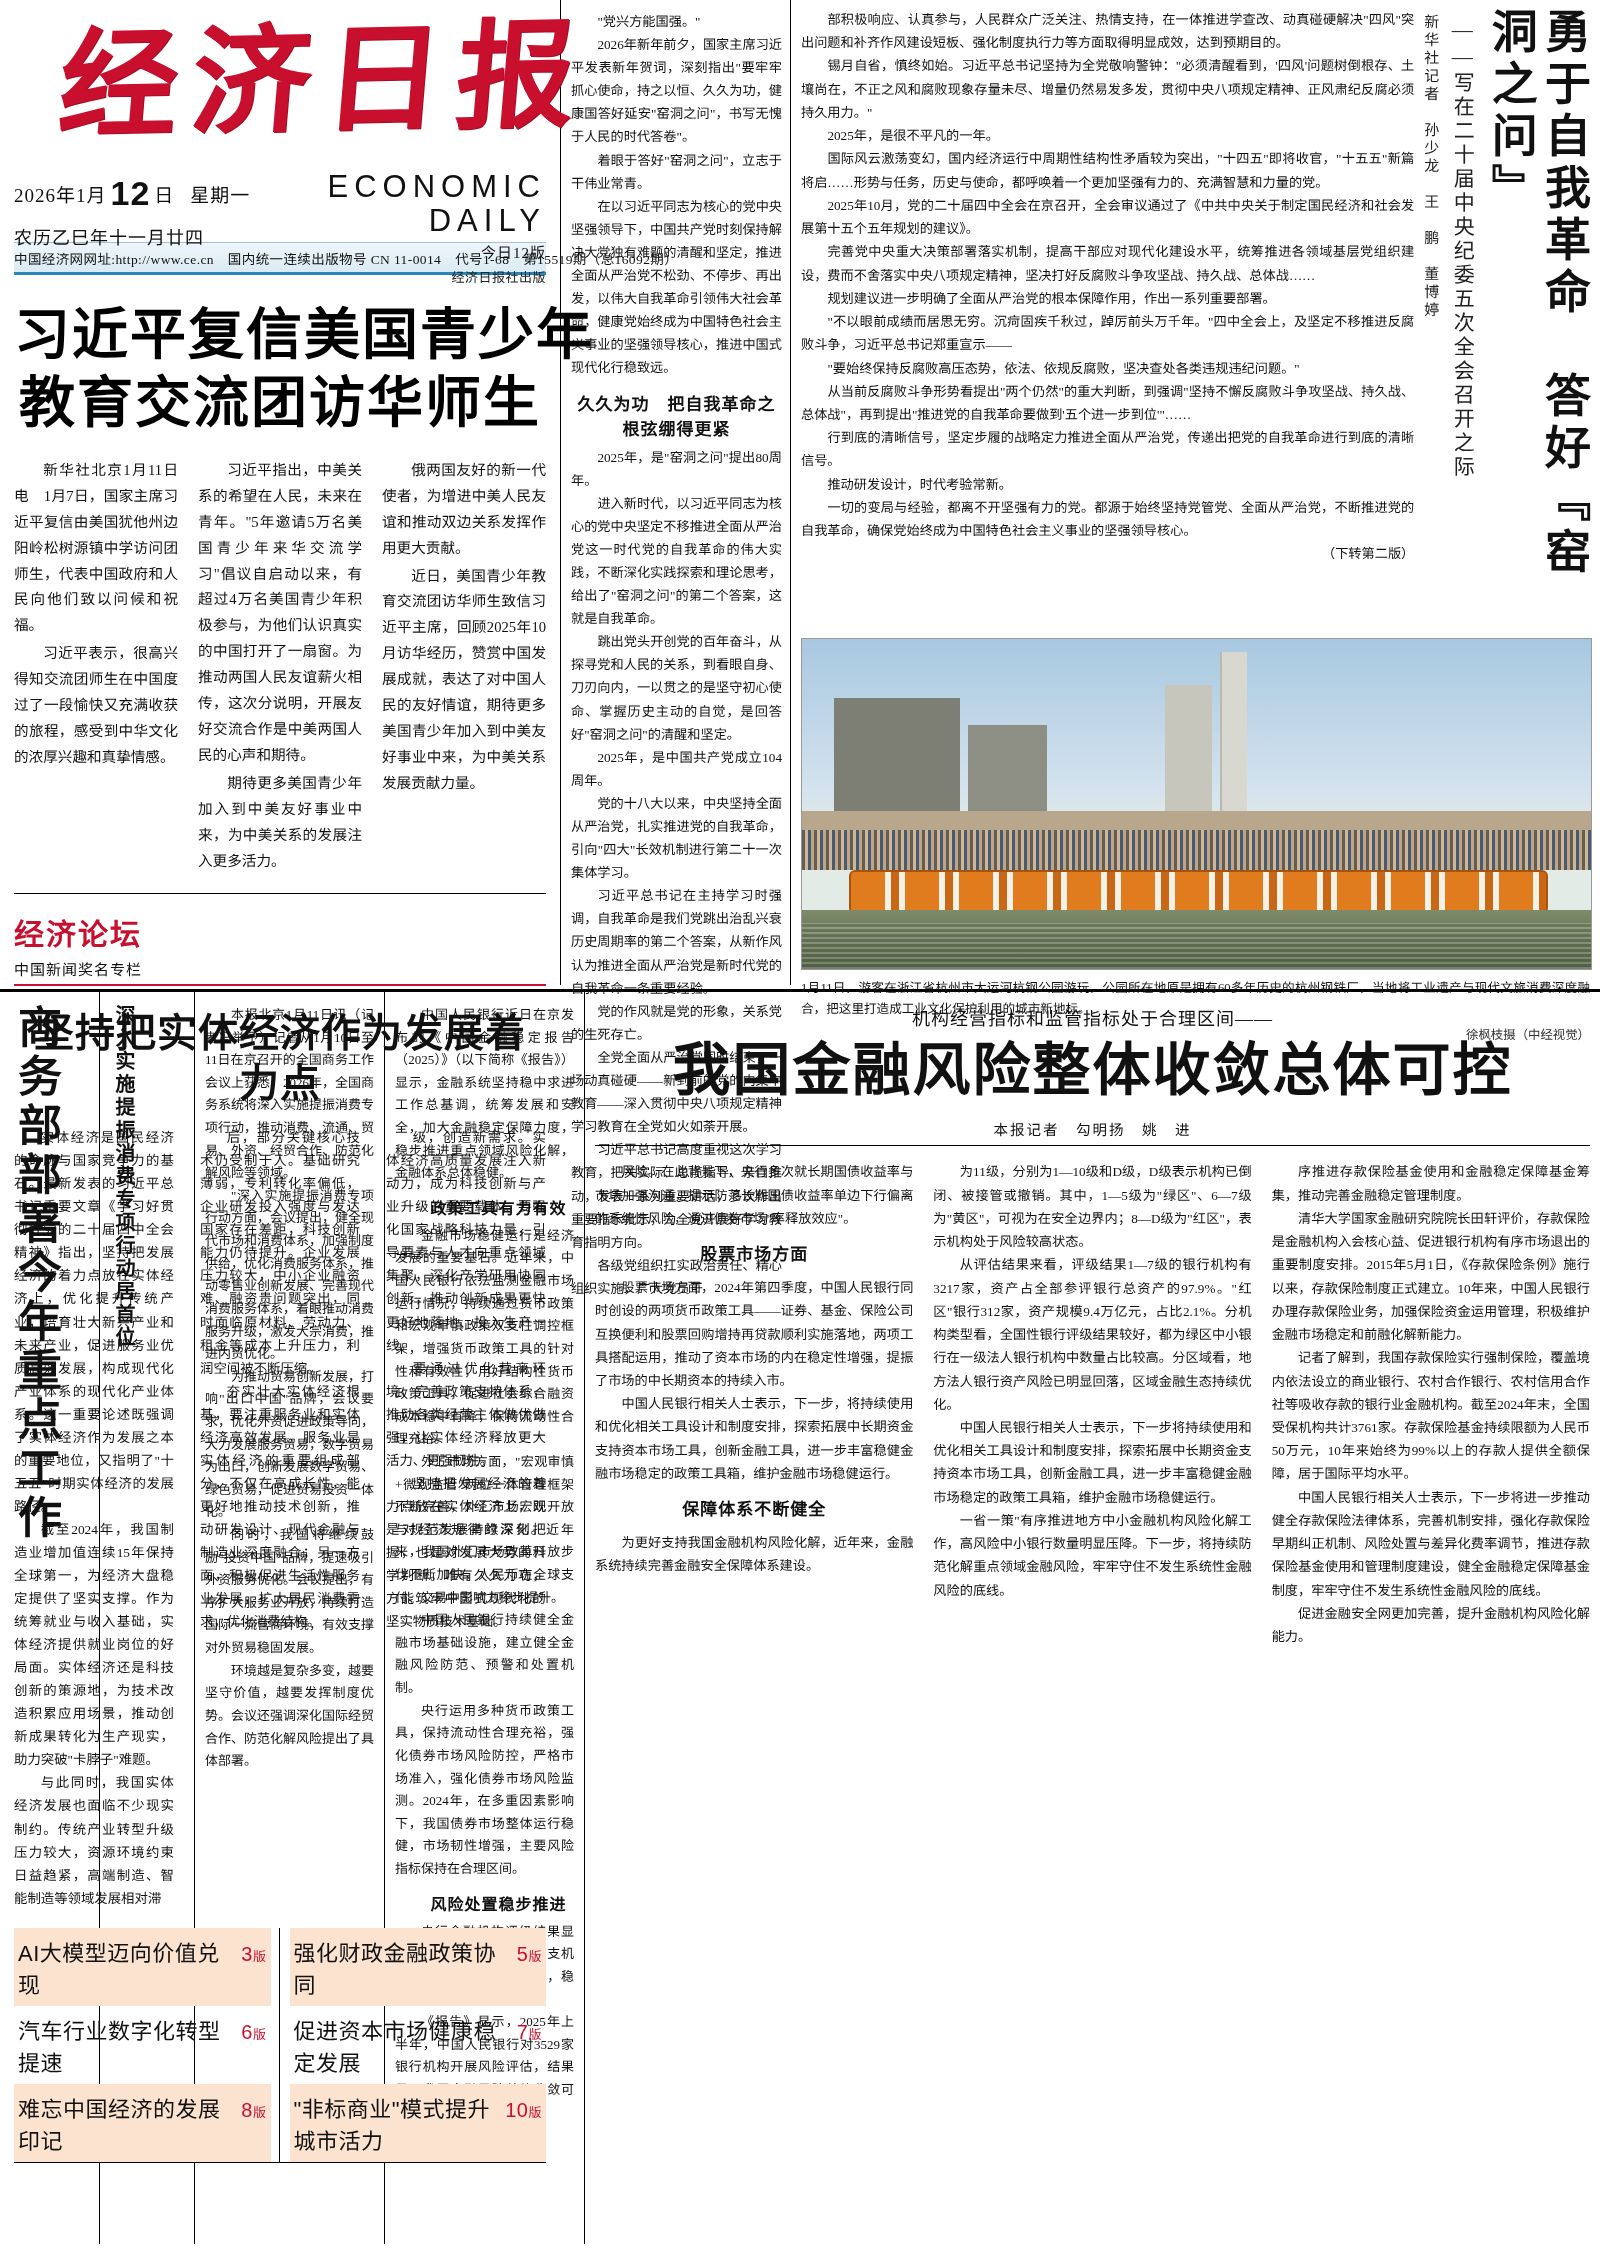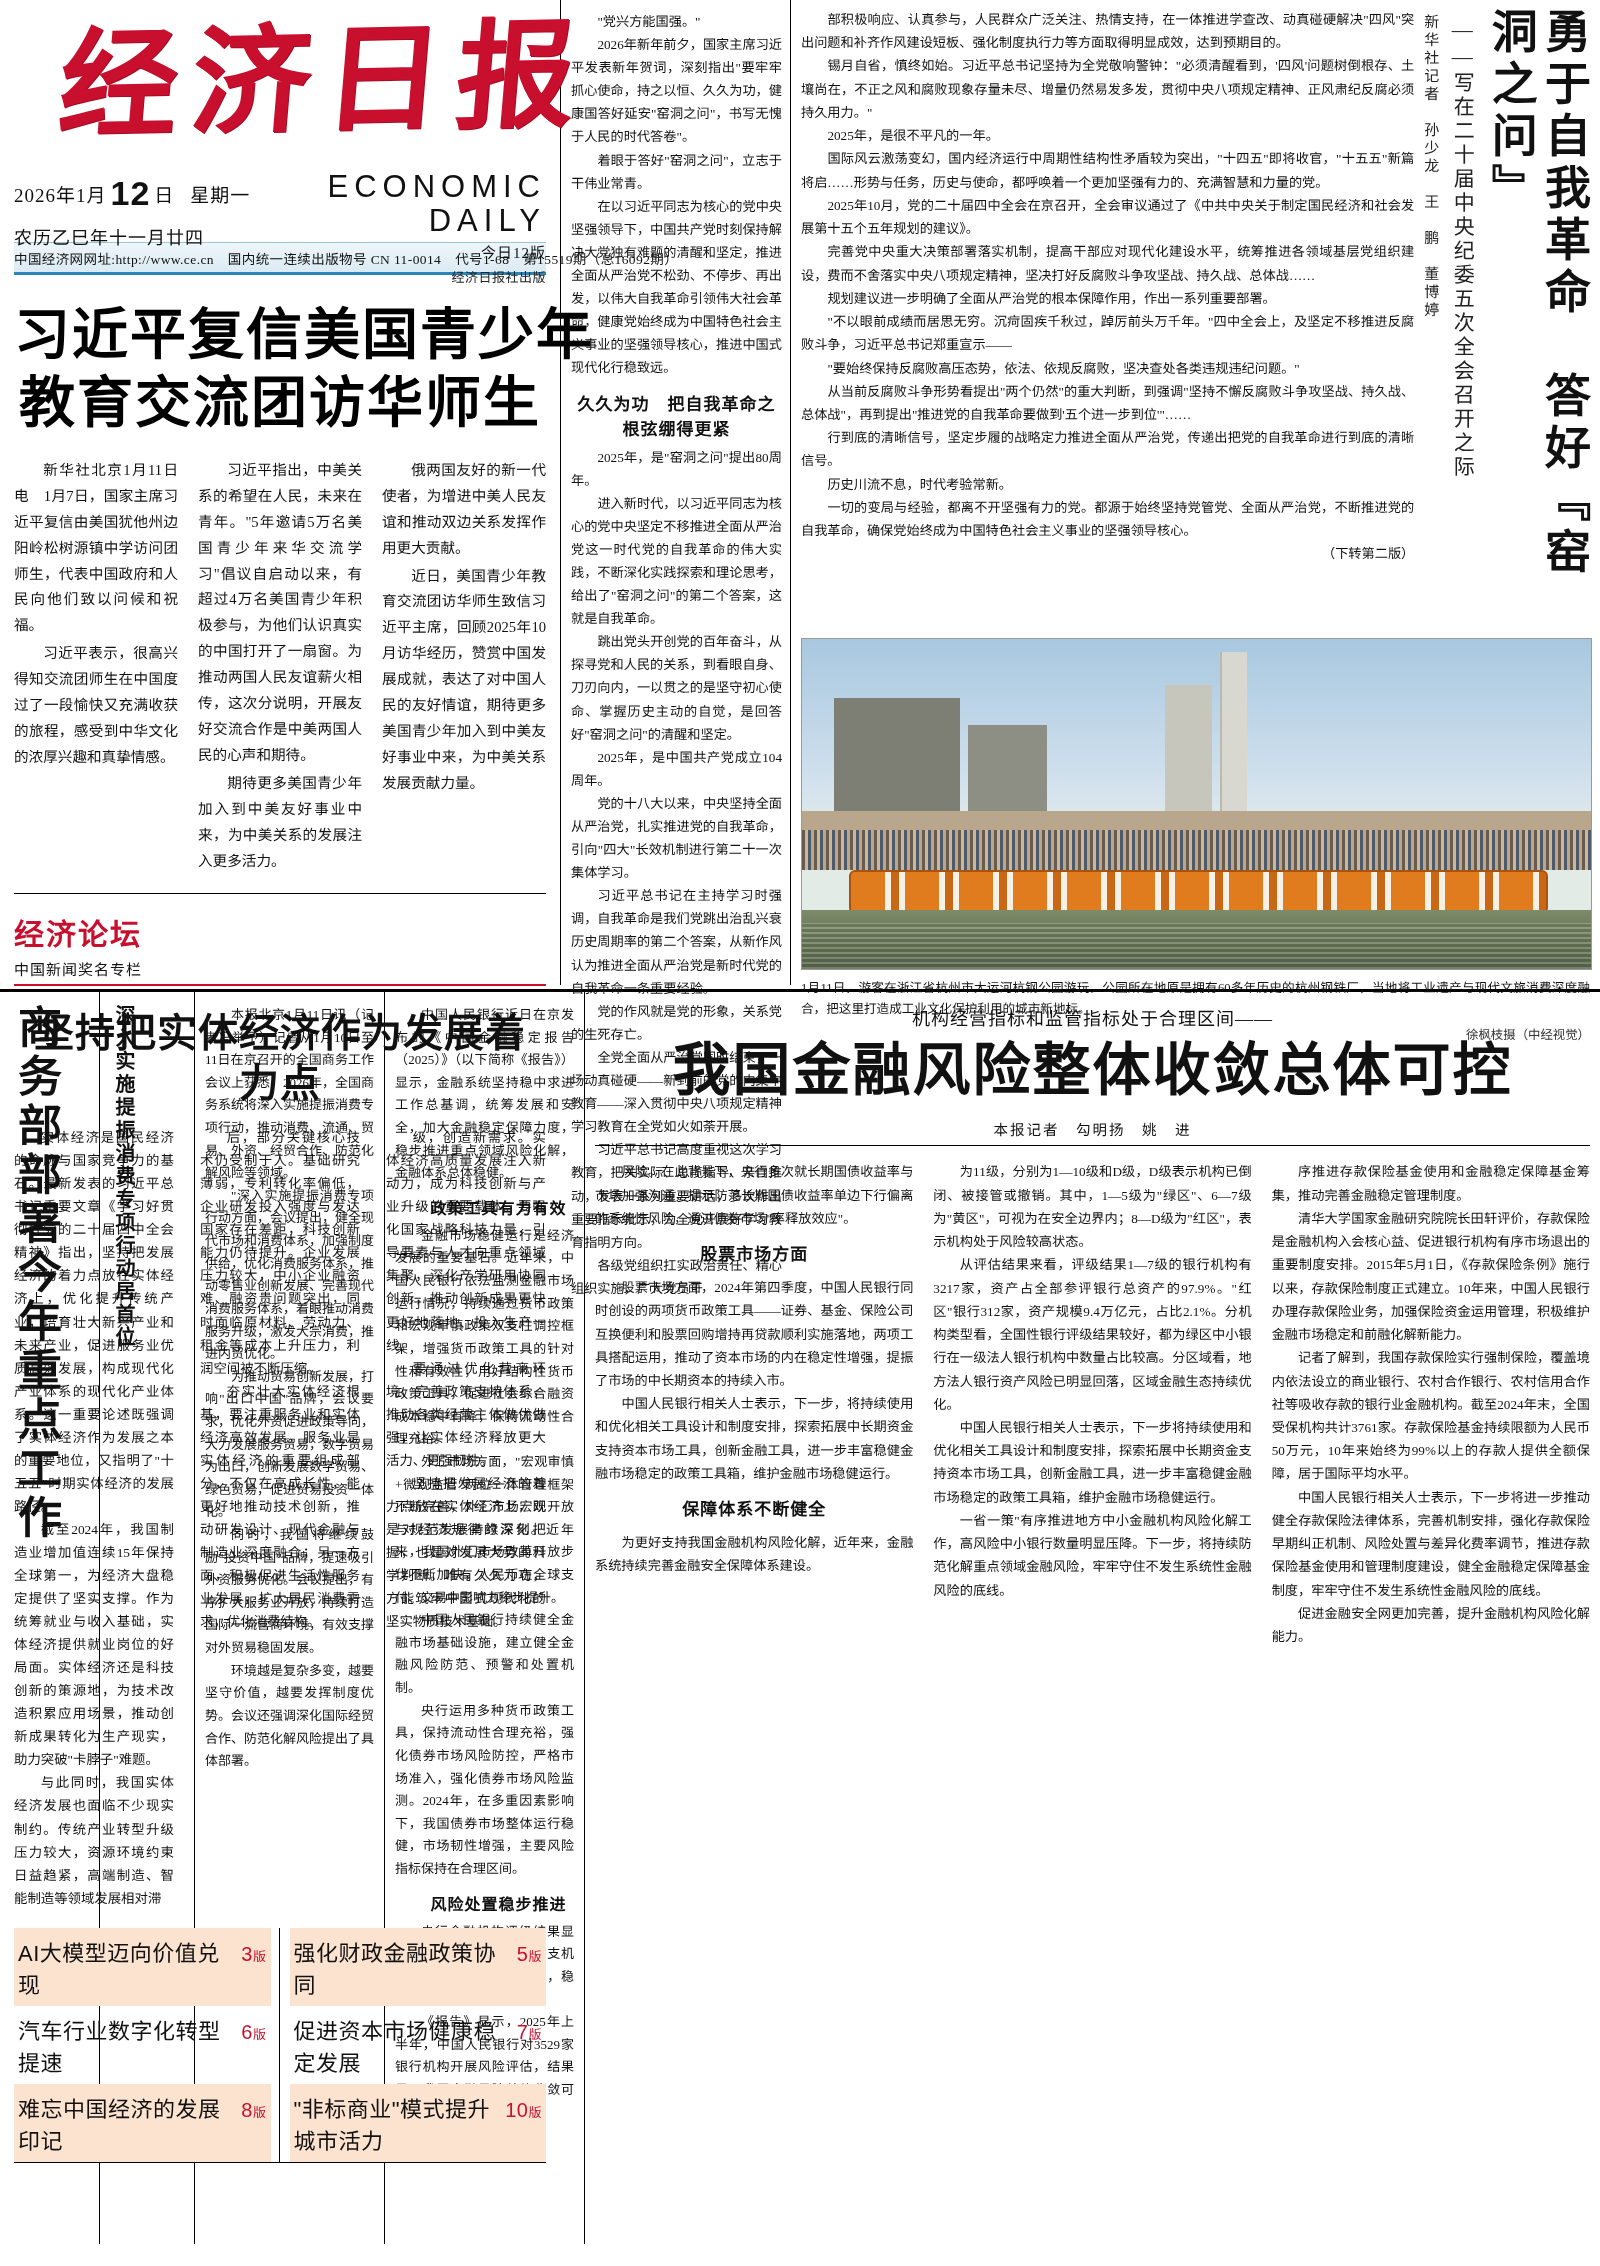--- a/index.html
+++ b/index.html
@@ -307,21 +307,21 @@
             <p>锡月自省，慎终如始。习近平总书记坚持为全党敬响警钟："必须清醒看到，'四风'问题树倒根存、土壤尚在，不正之风和腐败现象存量未尽、增量仍然易发多发，贯彻中央八项规定精神、正风肃纪反腐必须持久用力。"</p>
             <p>2025年，是很不平凡的一年。</p>
             <p>国际风云激荡变幻，国内经济运行中周期性结构性矛盾较为突出，"十四五"即将收官，"十五五"新篇将启……形势与任务，历史与使命，都呼唤着一个更加坚强有力的、充满智慧和力量的党。</p>
             <p>2025年10月，党的二十届四中全会在京召开，全会审议通过了《中共中央关于制定国民经济和社会发展第十五个五年规划的建议》。</p>
             <p>完善党中央重大决策部署落实机制，提高干部应对现代化建设水平，统筹推进各领域基层党组织建设，费而不舍落实中央八项规定精神，坚决打好反腐败斗争攻坚战、持久战、总体战……</p>
             <p>规划建议进一步明确了全面从严治党的根本保障作用，作出一系列重要部署。</p>
             <p>"不以眼前成绩而居思无穷。沉疴固疾千秋过，踔厉前头万千年。"四中全会上，及坚定不移推进反腐败斗争，习近平总书记郑重宣示——</p>
             <p>"要始终保持反腐败高压态势，依法、依规反腐败，坚决查处各类违规违纪问题。"</p>
             <p>从当前反腐败斗争形势看提出"两个仍然"的重大判断，到强调"坚持不懈反腐败斗争攻坚战、持久战、总体战"，再到提出"推进党的自我革命要做到'五个进一步到位'"……</p>
             <p>行到底的清晰信号，坚定步履的战略定力推进全面从严治党，传递出把党的自我革命进行到底的清晰信号。</p>
-            <p>历史川流不息，时代考验常新。</p>
+            <p>推动研发设计，时代考验常新。</p>
             <p>一切的变局与经验，都离不开坚强有力的党。都源于始终坚持党管党、全面从严治党，不断推进党的自我革命，确保党始终成为中国特色社会主义事业的坚强领导核心。</p>
             <p style="text-align:right;text-indent:0;">（下转第二版）</p>
           </div>
         </div>
 
         <div class="photo-wrap">
           <div class="photo">
             <div class="ph-sky"></div>
             <div class="ph-build"></div>
             <div class="ph-build2"></div>

